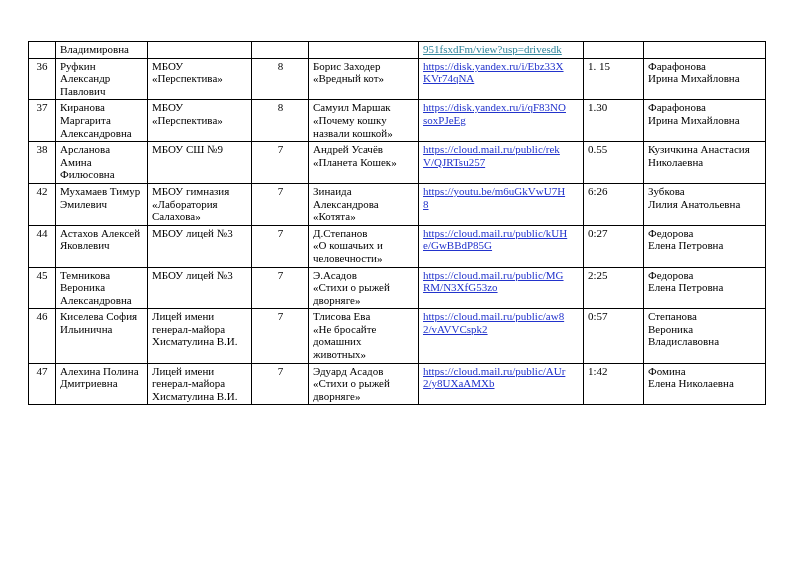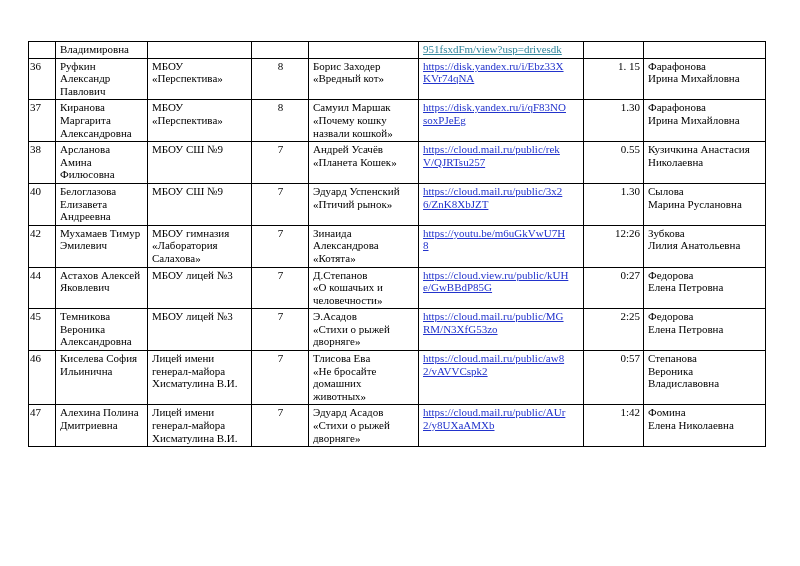--- a/index.html
+++ b/index.html
@@ -11,23 +11,23 @@
   table.participants{
     position:absolute;left:28px;top:41px;width:737px;
     border-collapse:collapse;table-layout:fixed;
   }
   td{
     border:1px solid #000;vertical-align:top;
     font-size:11px;line-height:12.6px;
     padding:1px 3px 2px 4px;
     white-space:pre-line;overflow:hidden;
   }
-  td.col-num{padding-left:1px;padding-right:1px;}
+  td.col-num{text-align:center;padding-left:1px;padding-right:1px;}
   td.col-grade{text-align:center;}
-  td.col-time{text-align:right;}
+  td.col-time{text-align:left;}
   a.link{
     color:var(--link-blue,#2233cc);
     text-decoration:underline;
     word-break:break-all;
     cursor:pointer;
   }
   a.link.teal{color:var(--link-teal,#31859B);}
 </style>
 </head>
 <body style="background: rgb(255, 255, 255);">
@@ -96,61 +96,46 @@
           <td class="col-grade">7</td>
           <td class="col-work">Андрей Усачёв
 «Планета Кошек»</td>
           <td class="col-link"><a class="link" href="#">https://cloud.mail.ru/public/rek
 V/QJRTsu257</a></td>
           <td class="col-time">0.55</td>
           <td class="col-teacher">Кузичкина Анастасия
 Николаевна</td>
         </tr>
         <tr>
-          <td class="col-num">40</td>
-          <td class="col-name">Белоглазова
-Елизавета
-Андреевна</td>
-          <td class="col-school">МБОУ СШ №9</td>
-          <td class="col-grade">7</td>
-          <td class="col-work">Эдуард Успенский
-«Птичий рынок»</td>
-          <td class="col-link"><a class="link" href="#">https://cloud.mail.ru/public/3x2
-6/ZnK8XbJZT</a></td>
-          <td class="col-time">1.30</td>
-          <td class="col-teacher">Сылова
-Марина Руслановна</td>
-        </tr>
-        <tr>
           <td class="col-num">42</td>
           <td class="col-name">Мухамаев Тимур
 Эмилевич</td>
           <td class="col-school">МБОУ гимназия
 «Лаборатория
 Салахова»</td>
           <td class="col-grade">7</td>
           <td class="col-work">Зинаида
 Александрова
 «Котята»</td>
           <td class="col-link"><a class="link" href="#">https://youtu.be/m6uGkVwU7H
 8</a></td>
-          <td class="col-time">12:26</td>
+          <td class="col-time">6:26</td>
           <td class="col-teacher">Зубкова
 Лилия Анатольевна</td>
         </tr>
         <tr>
           <td class="col-num">44</td>
           <td class="col-name">Астахов Алексей
 Яковлевич</td>
           <td class="col-school">МБОУ лицей №3</td>
           <td class="col-grade">7</td>
           <td class="col-work">Д.Степанов
 «О кошачьих и
 человечности»</td>
-          <td class="col-link"><a class="link" href="#">https://cloud.view.ru/public/kUH
+          <td class="col-link"><a class="link" href="#">https://cloud.mail.ru/public/kUH
 e/GwBBdP85G</a></td>
           <td class="col-time">0:27</td>
           <td class="col-teacher">Федорова
 Елена Петровна</td>
         </tr>
         <tr>
           <td class="col-num">45</td>
           <td class="col-name">Темникова
 Вероника
 Александровна</td>

